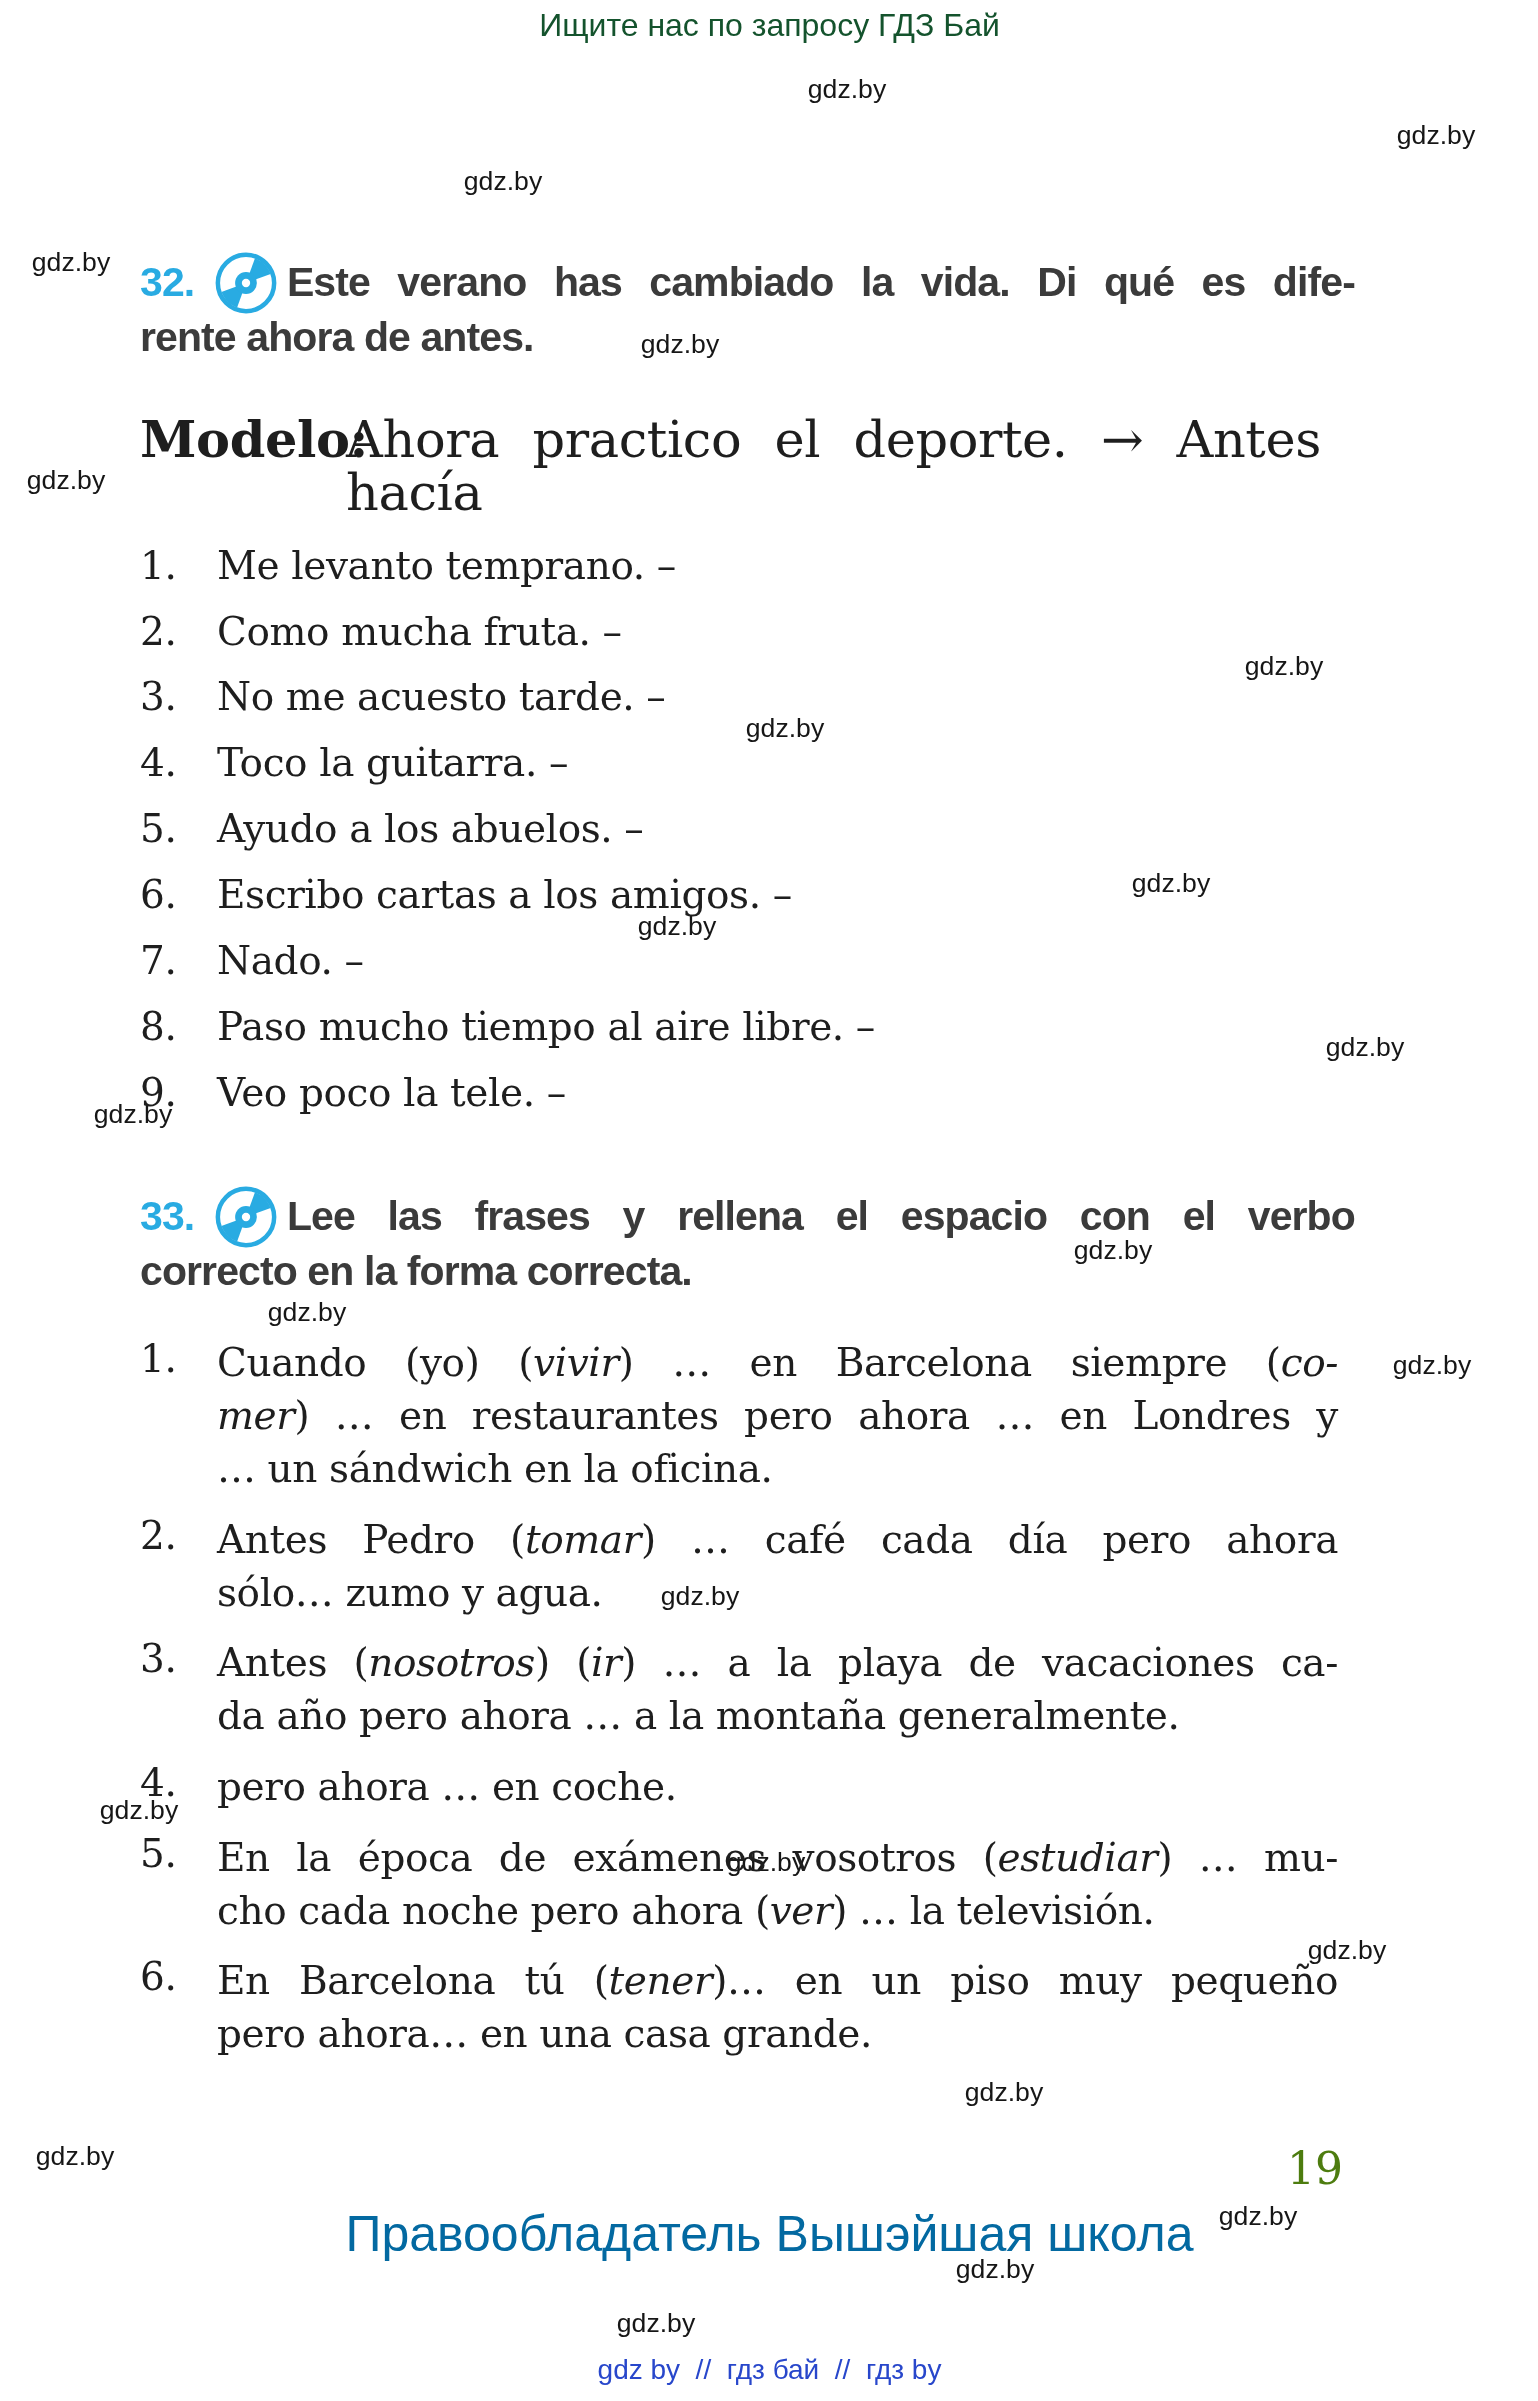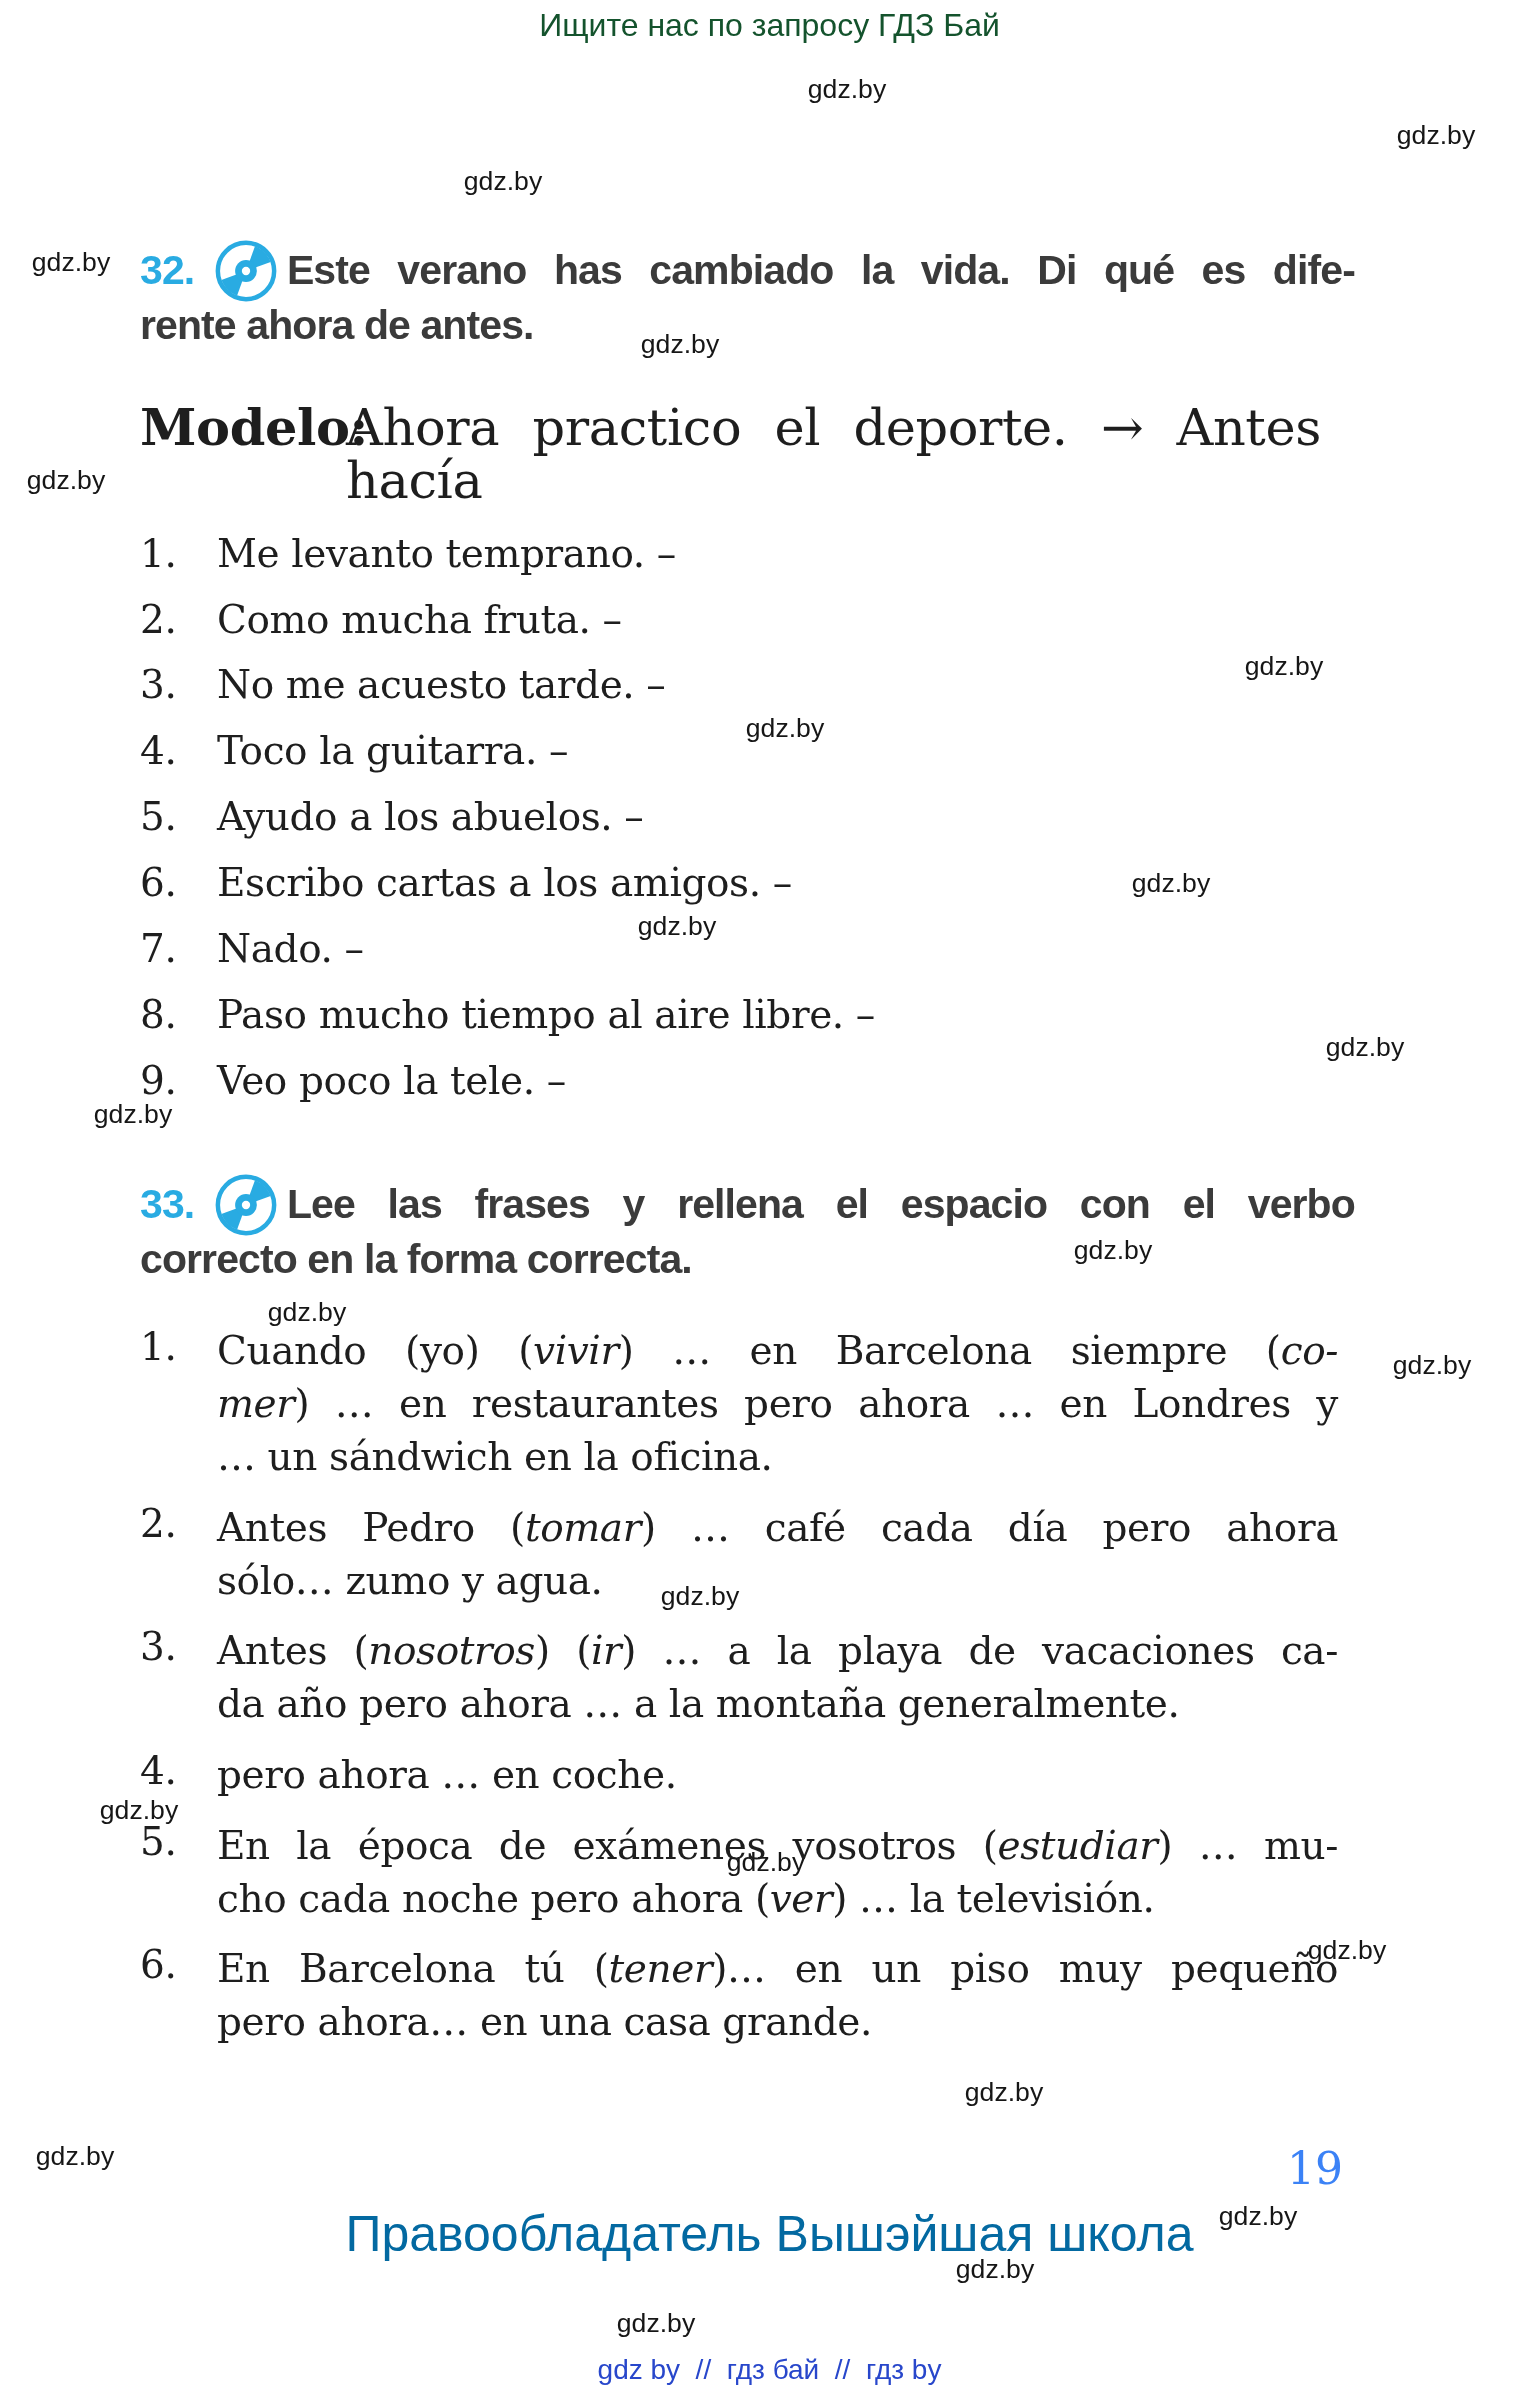--- a/index.html
+++ b/index.html
@@ -9,21 +9,21 @@
   .banner{position:absolute;top:7px;left:0;width:100%;text-align:center;
           font-size:32px;color:#14532d;}
 
   .wm{position:absolute;transform:translate(-50%,-50%);font-size:26.6px;color:#161616;
       white-space:nowrap;font-family:"Liberation Sans",sans-serif;}
 
   .ex{position:absolute;left:140px;width:1277px;}
   #ex32{top:241px;}
   #ex33{top:1175px;}
 
-  .head{font-weight:bold;font-size:41px;color:#3B3B3B;letter-spacing:-0.9px;}
+  .head{font-weight:bold;font-size:41px;color:#3B3B3B;letter-spacing:-0.9px;margin-top:12px;}
   .head-line1{display:flex;align-items:center;height:59px;}
   .ex-num{color:#29ABE2;width:74px;flex:none;}
   .cd{width:64px;height:64px;flex:none;margin-right:8.9px;}
   .cd svg{display:block;width:64px;height:64px;}
   .head-text1{width:1068px;text-align:justify;text-align-last:justify;}
   .head-line2{line-height:51px;}
 
   .modelo{display:flex;margin-top:50px;font-family:"DejaVu Serif",serif;
           font-size:51px;line-height:53px;color:#1e1e1e;letter-spacing:-0.4px;}
   .m-label{font-weight:bold;width:206px;flex:none;}
@@ -33,21 +33,21 @@
   #list32{margin-top:17.7px;}
   #list32 .item{display:flex;line-height:57px;margin-bottom:8.9px;}
   #list33{margin-top:39px;}
   #list33 .item{display:flex;margin-bottom:17.7px;}
   .inum{width:77px;flex:none;}
   .iline{line-height:53px;}
   .just{width:1121px;text-align:justify;text-align-last:justify;}
   .iline i{}
 
   .pagenum{position:absolute;left:1287px;top:2143px;font-family:"DejaVu Serif",serif;
-           font-size:44px;color:#3b82f6;}
+           font-size:44px;color:#4d7c0f;}
   .pink{position:absolute;top:2205px;left:0;width:100%;text-align:center;
         font-size:50px;color:#0369a1;}
   .blue{position:absolute;top:2354px;left:0;width:100%;text-align:center;
         font-size:28px;color:#2847CB;white-space:pre;}
 </style>
 </head>
 <body>
 
 <div class="page">
 

